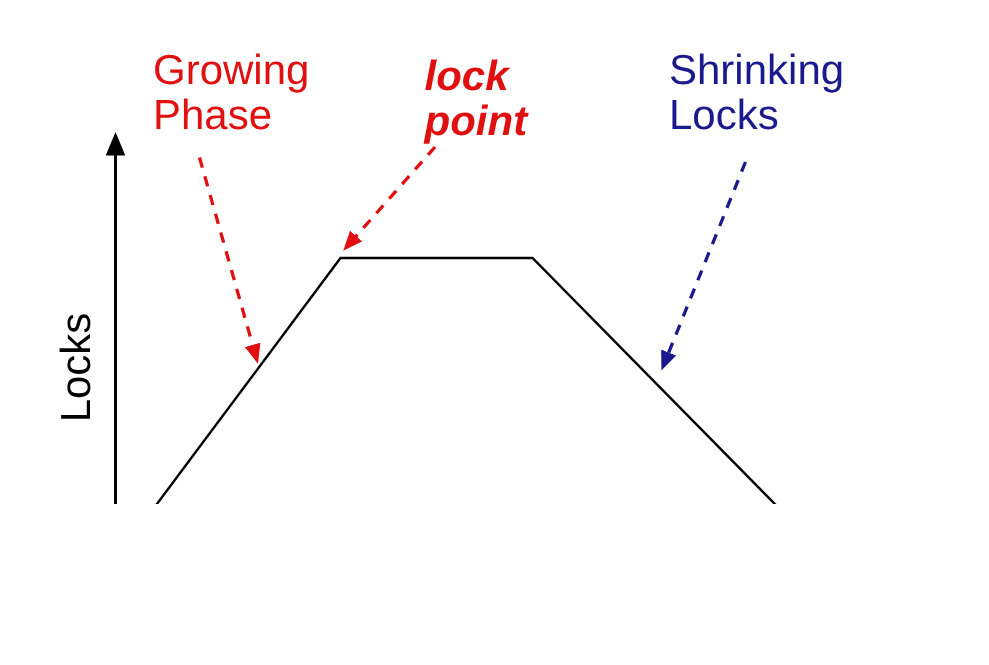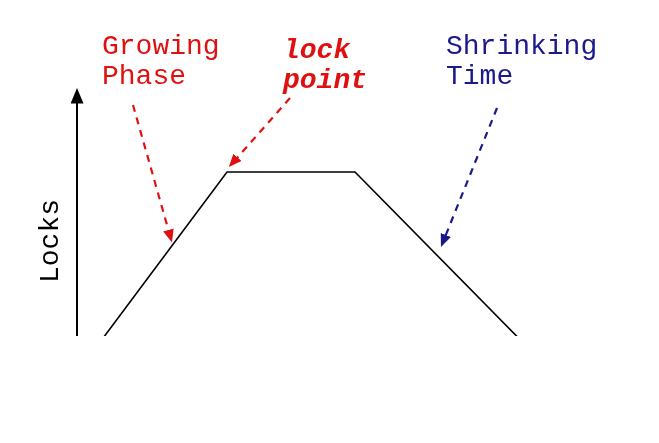--- a/index.html
+++ b/index.html
@@ -2,21 +2,21 @@
 <html><head>
 <meta charset="utf-8">
 <style>
   html, body { margin: 0; padding: 0; background: #ffffff; }
   .stage {
     position: relative;
     width: 659px;
     height: 336px;
     background: #ffffff;
     overflow: hidden;
-    font-family: Liberation Mono, monospace;
+    font-family: Liberation Sans, sans-serif;
   }
   .stage svg { position: absolute; left: 0; top: 0; }
   .lbl {
     position: absolute;
     font-size: 28px;
     line-height: 30px;
     white-space: pre-line;
     letter-spacing: 0px;
   }
   .lbl-red  { color: #e01010; }
@@ -72,18 +72,18 @@
     <path class="callout callout-blue" marker-end="url(#headBlue)" d="M497,108 L445,237"></path>
   </svg>
 
   <div class="lbl lbl-red lbl-growing">Growing
 Phase</div>
 
   <div class="lbl lbl-red lbl-lockpoint">lock
 point</div>
 
   <div class="lbl lbl-blue lbl-shrinking">Shrinking
-Time</div>
+Locks</div>
 
   <div class="lbl lbl-black lbl-locks">Locks</div>
 
 
 </div>
 
 </body></html>

